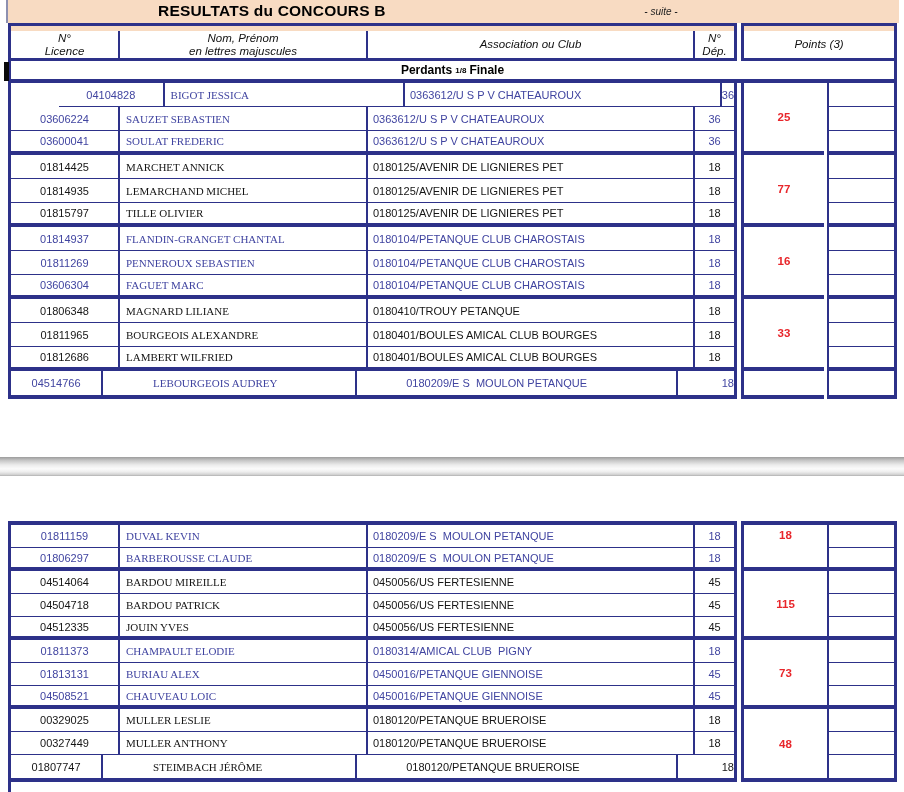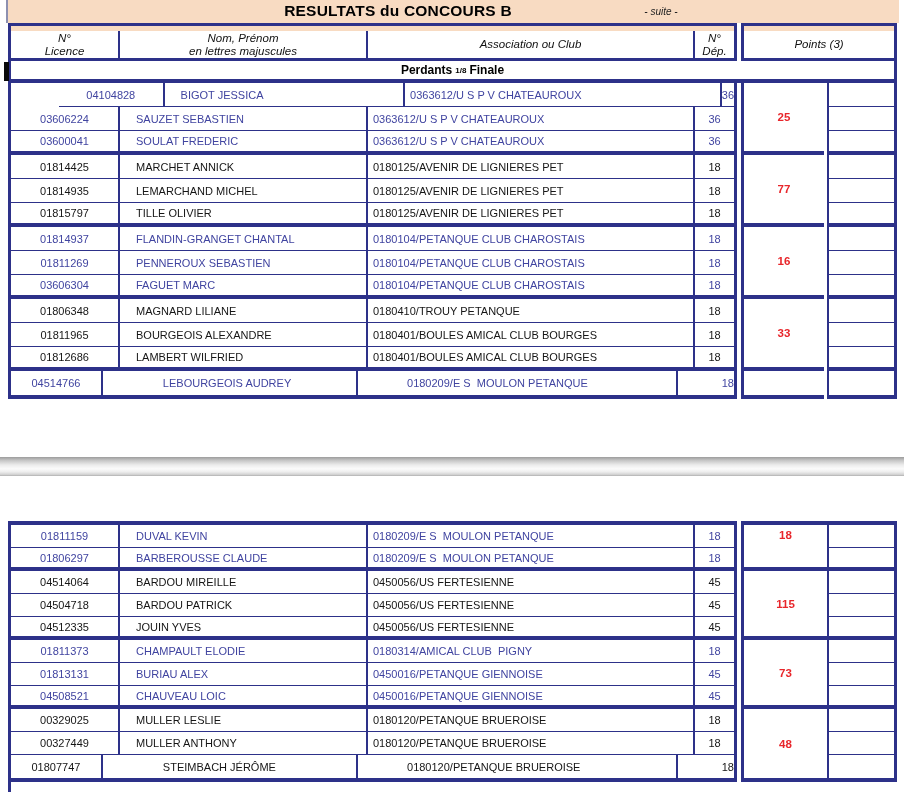--- a/index.html
+++ b/index.html
@@ -7,21 +7,21 @@
     width:904px;height:792px;position:relative;background:#ffffff;
     font-family:"Liberation Sans",sans-serif;color:#151515;overflow:hidden;
   }
 
   
   #titlebar{
     position:absolute;left:6px;top:0;width:893px;height:23px;
     background:#f8dbc2;border-left:2px solid #8d90b0;box-sizing:border-box;
   }
   #title-main{
-    position:absolute;left:150px;top:2px;width:480px;text-align:center;
+    position:absolute;left:150px;top:2px;width:480px;
     font-weight:bold;font-size:15.5px;letter-spacing:.2px;color:#000;
   }
   #title-suite{
     position:absolute;left:598px;top:6px;width:110px;text-align:center;
     font-style:italic;font-size:10px;color:#222;
   }
 
   
   .hframe{
     position:absolute;top:23px;height:38px;background:#fff;
@@ -58,21 +58,21 @@
     border-style:solid;border-color:#2d3189;
   }
   .row{
     box-sizing:border-box;display:flex;align-items:stretch;
     border-bottom:1.5px solid #2d3189;font-size:11px;background:#fff;
   }
   .row.gb{border-bottom-width:4px;}
   .row.last{border-bottom:0;gap:44px;}
   .cell{display:flex;align-items:center;box-sizing:border-box;white-space:pre;}
   .cell-lic{width:109px;justify-content:center;border-right:2px solid #2d3189;}
-  .cell-name{width:248px;padding-left:16px;border-right:2px solid #2d3189;}
+  .cell-name{width:248px;padding-left:6px;border-right:2px solid #2d3189;font-family:Liberation Serif, serif;}
   .cell-club{width:327px;padding-left:5px;border-right:2px solid #2d3189;}
   .cell-dep{flex:1;justify-content:center;}
   .pcell{
     box-sizing:border-box;display:flex;align-items:center;justify-content:center;
     color:#e8262b;font-weight:bold;font-size:11.5px;border-bottom:4px solid #2d3189;background:#fff;
   }
   .pcell.last{border-bottom:0;}
   .pcell.top{align-items:flex-start;padding-top:4px;}
   .blue{color:#4044a0;}
   .black{color:#151515;}

